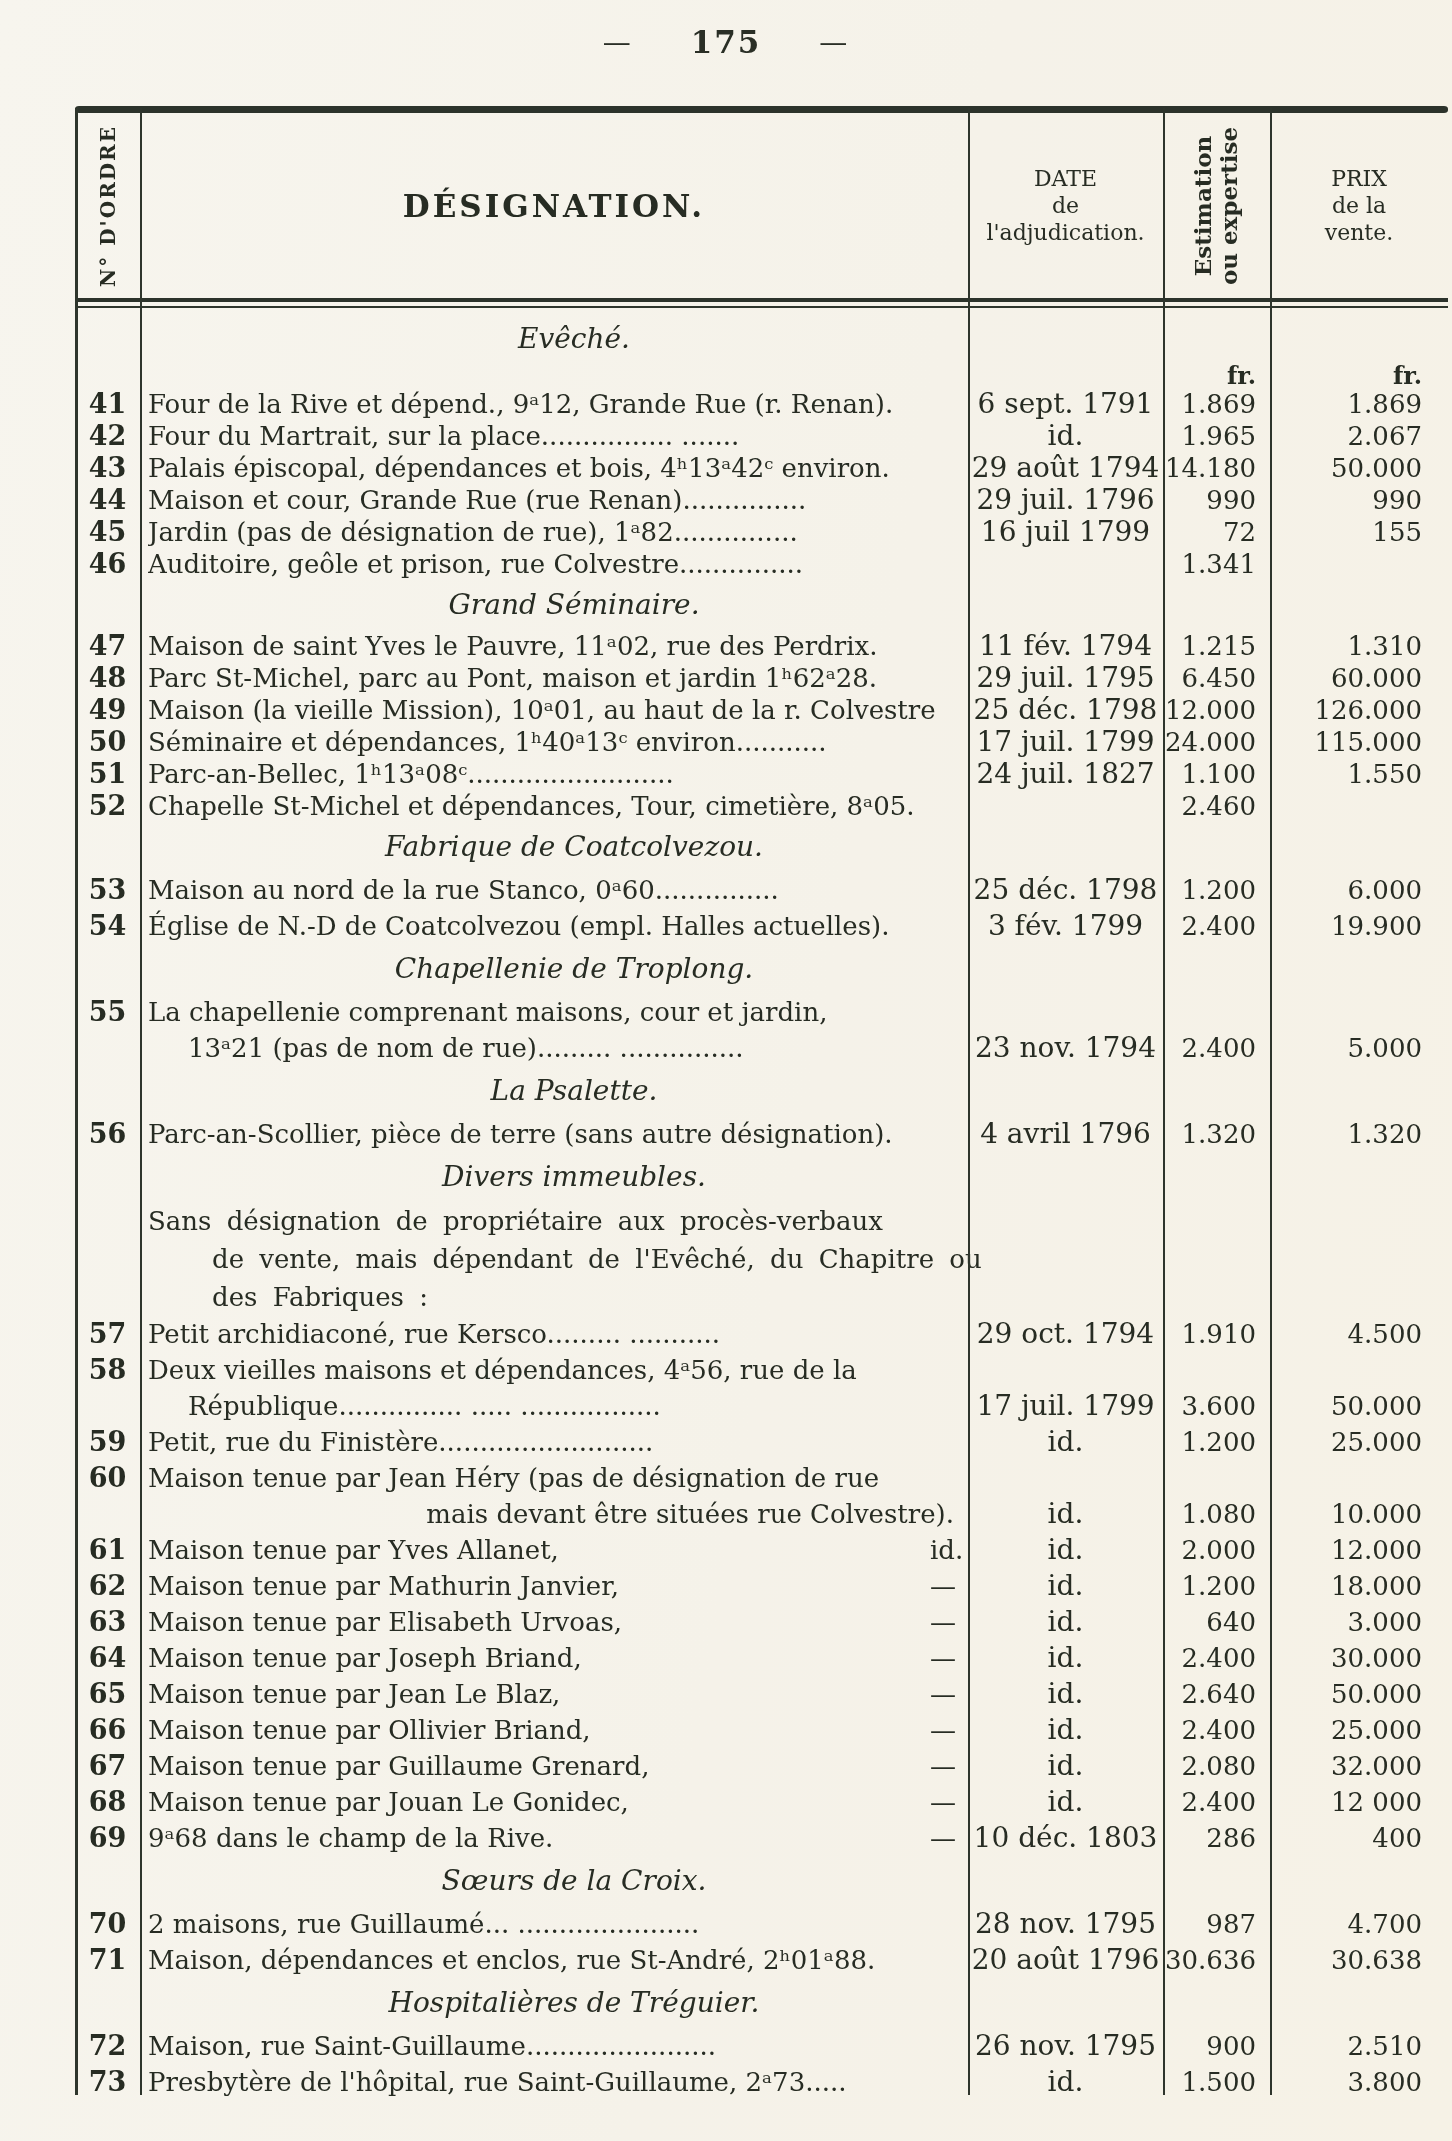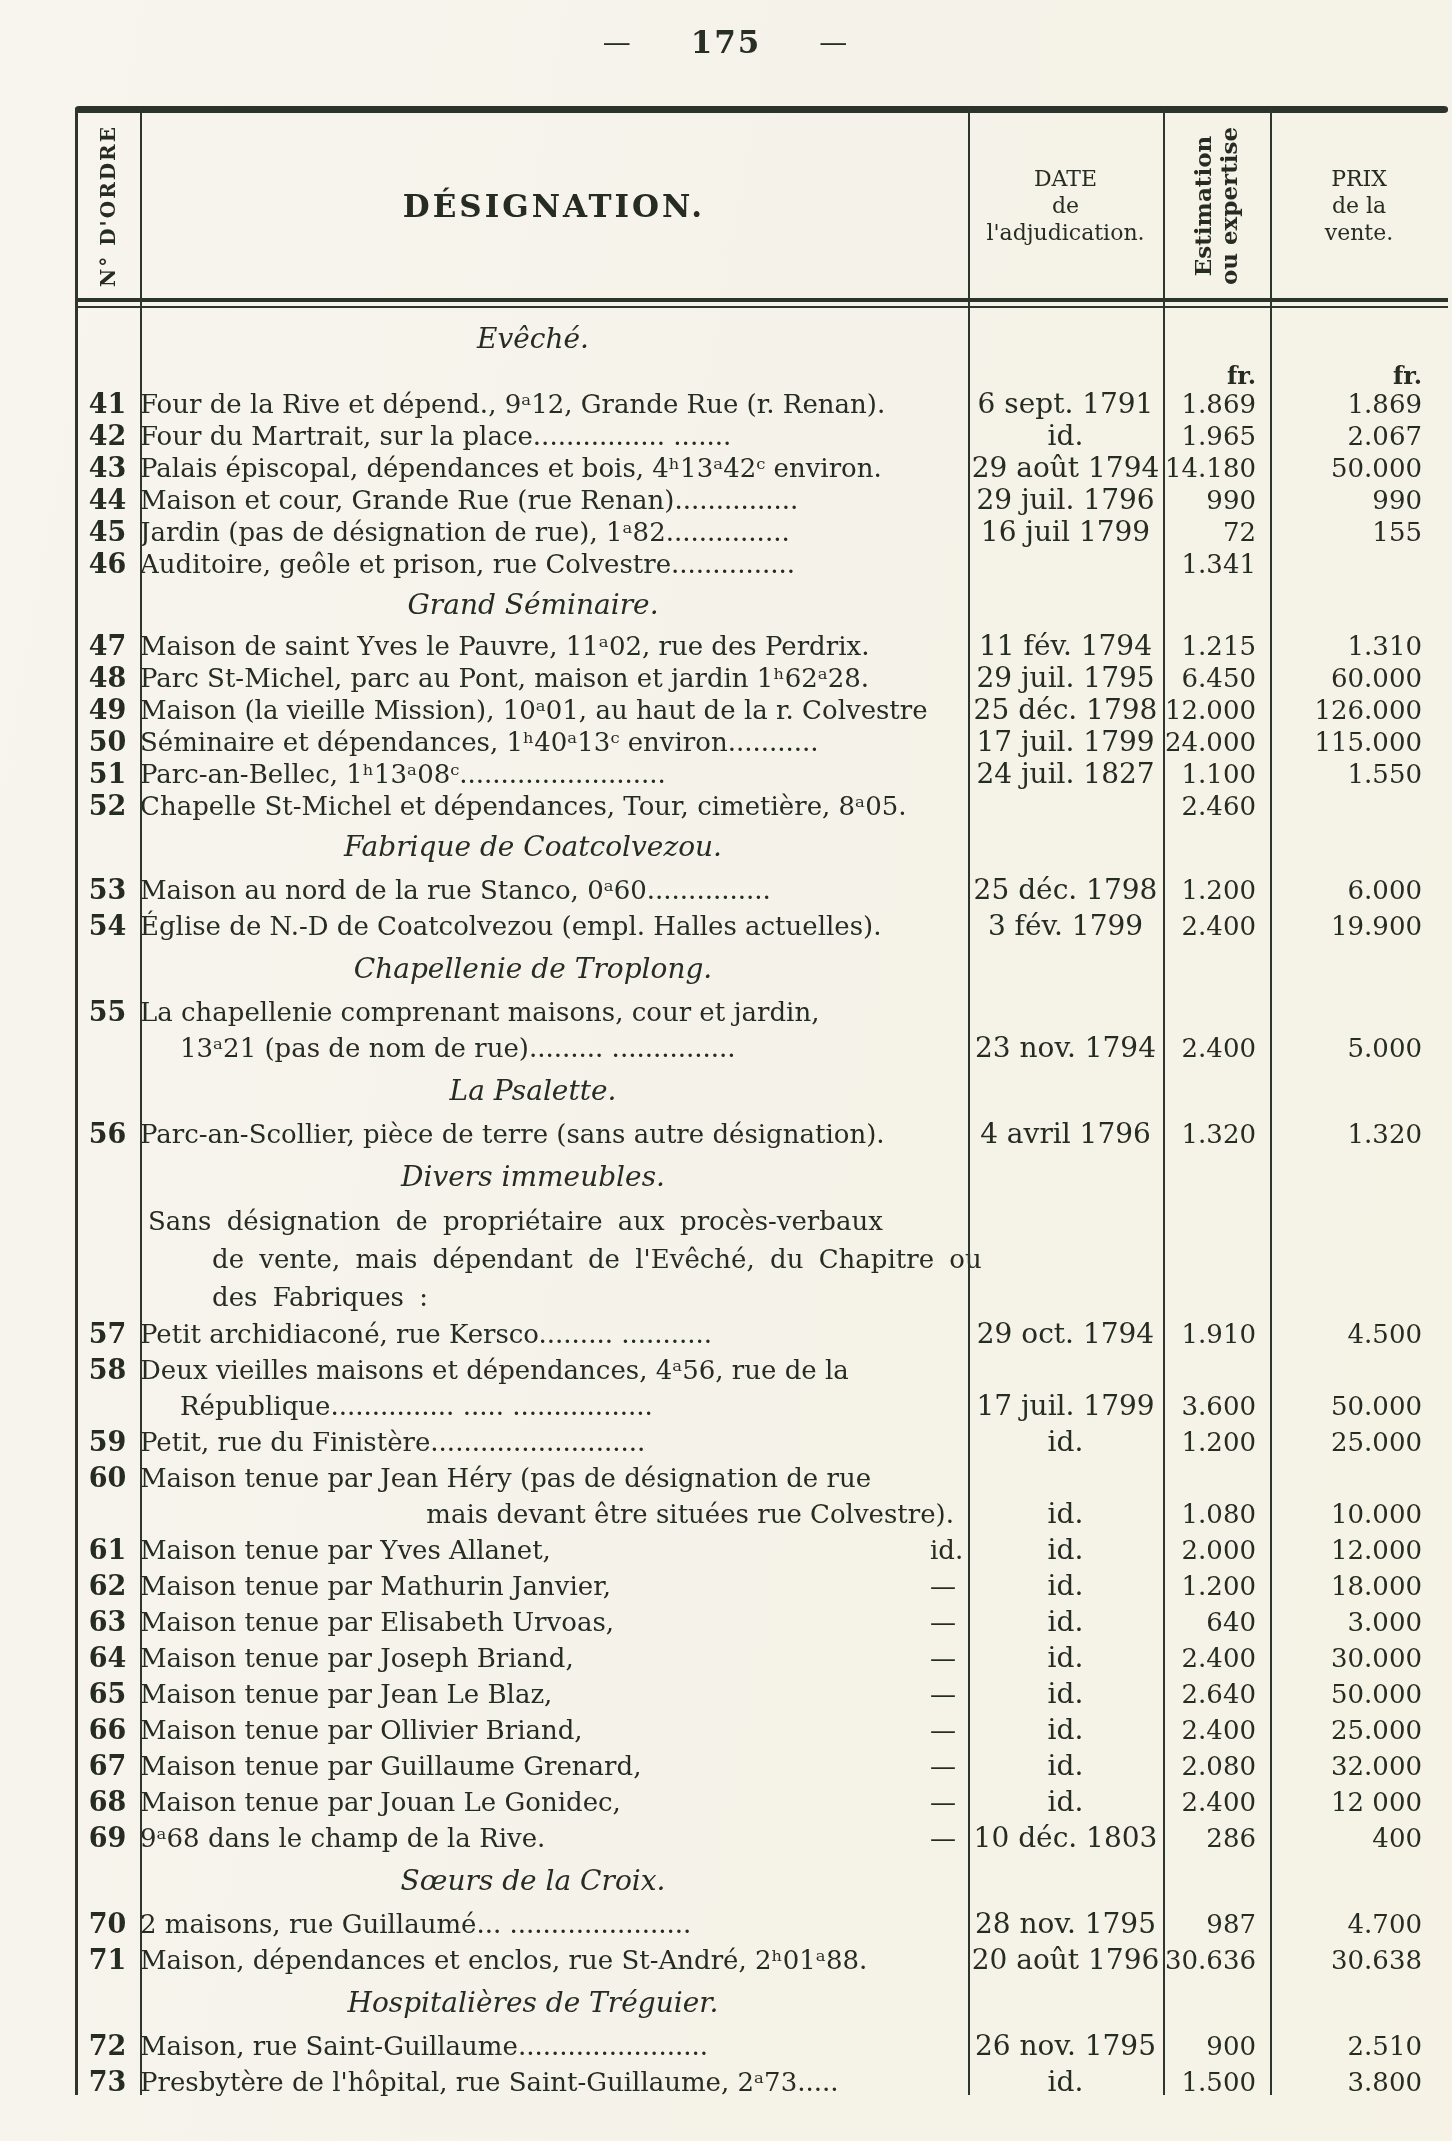--- a/index.html
+++ b/index.html
@@ -34,32 +34,32 @@
   .th{display:flex;flex-direction:column;align-items:center;justify-content:center;height:100%;}
   .rot{transform:rotate(-90deg);white-space:nowrap;}
   .rot-ordre{font-size:20px;font-weight:bold;letter-spacing:2px;}
   .th-des{font-size:31px;letter-spacing:3px;font-weight:bold;}
   .th-date,.th-prix{font-size:22px;font-weight:normal;line-height:27px;text-align:center;}
   .rot-est{font-size:23px;font-weight:bold;line-height:26px;text-align:center;}
   .rule-double{height:4px;border-top:4px solid #2c332b;border-bottom:2px solid #2e352c;}
   
   .tbody{padding-top:6px;}
   .sec-title{
-    margin:8px 0 8px 44px;width:828px;text-align:center;
+    margin:8px 0 8px 85px;width:828px;text-align:center;
     font-style:italic;font-size:28px;line-height:34px;
   }
   .row,.fr-row,.note-row{
     display:grid;grid-template-columns:65px 828px 195px 107px 178px;
   }
   .row{line-height:36px;font-size:26px;}
   .sec.tight .row{line-height:32px;}
   .fr-row{line-height:24px;font-size:24px;font-weight:bold;}
   .note-row{line-height:38px;font-size:26px;}
   .c-num{text-align:center;font-weight:bold;font-size:27px;align-self:start;}
-  .c-des{position:relative;padding-right:4px;}
+  .c-des{position:relative;padding-left:8px;padding-right:4px;}
   .c-date{text-align:center;font-size:28px;align-self:end;white-space:nowrap;}
   .c-est{text-align:right;padding-right:14px;align-self:end;white-space:nowrap;}
   .c-prix{text-align:right;padding-right:26px;align-self:end;white-space:nowrap;}
   .des-line{white-space:nowrap;overflow:hidden;}
   .des-line.cont-indent{padding-left:40px;}
   .des-line.cont-right{text-align:right;padding-right:10px;}
   .mark{position:absolute;left:790px;bottom:0;}
   .note-des{padding-left:8px;word-spacing:7px;white-space:nowrap;}
   .note-des.cont{padding-left:72px;}
 </style>

